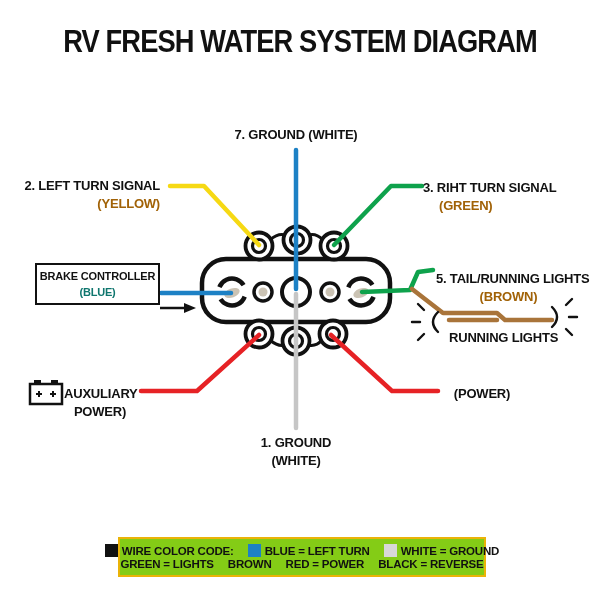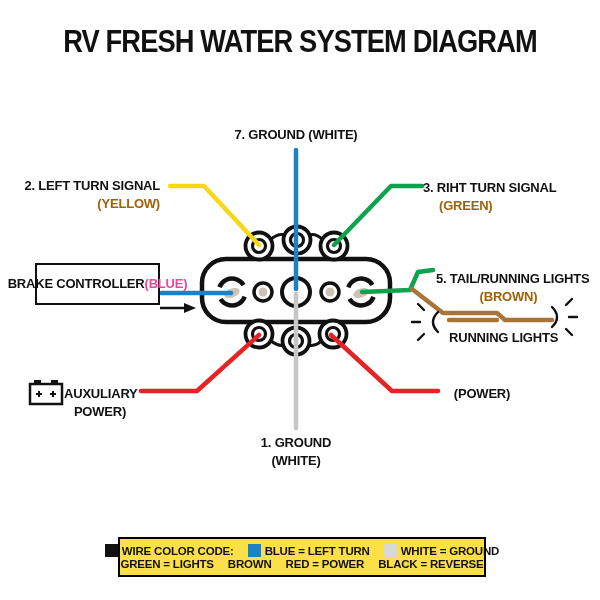--- a/index.html
+++ b/index.html
@@ -7,33 +7,33 @@
     position:relative;width:600px;height:600px;background:#ffffff;overflow:hidden;
     font-family:Liberation Sans, sans-serif;font-weight:700;color:#111;
   }
   .title{
     position:absolute;top:22px;left:0;width:600px;height:40px;line-height:40px;
     text-align:center;font-size:31px;letter-spacing:-1px;
     transform:scaleX(.88);transform-origin:50% 50%;white-space:nowrap;
   }
   .lbl{position:absolute;font-size:13px;line-height:18px;letter-spacing:-.2px;white-space:nowrap;}
   .c-green{color:#a16207;}
-  .c-blue{color:#ec4899;}
+  .c-blue{color:#0f766e;}
   .t-right{text-align:right;}
   .t-center{text-align:center;}
   .indent{padding-left:16px;}
   .brake-box{
     position:absolute;left:35px;top:263px;width:121px;height:38px;
-    border:2.5px solid #111;background:#fff;display:flex;flex-direction:row;
-    align-items:center;justify-content:center;font-size:13px;line-height:16px;
+    border:2.5px solid #111;background:#fff;display:flex;flex-direction:column;
+    align-items:center;justify-content:center;font-size:11px;line-height:16px;
     letter-spacing:-.2px;white-space:nowrap;
   }
   .legend{
     position:absolute;left:118px;top:537px;width:364px;height:36px;
-    border:2px solid #000000;background:#fde047;display:flex;flex-direction:column;
+    border:2px solid #eab308;background:#84cc16;display:flex;flex-direction:column;
     align-items:center;justify-content:center;gap:1px;font-size:11.5px;letter-spacing:-.2px;
   }
   .legend-row{display:flex;align-items:center;gap:14px;white-space:nowrap;}
   .legend-item{display:flex;align-items:center;gap:4px;}
   .gfx{position:absolute;left:0;top:0;}
 </style>
 </head>
 <body>
 
 <div class="canvas">

